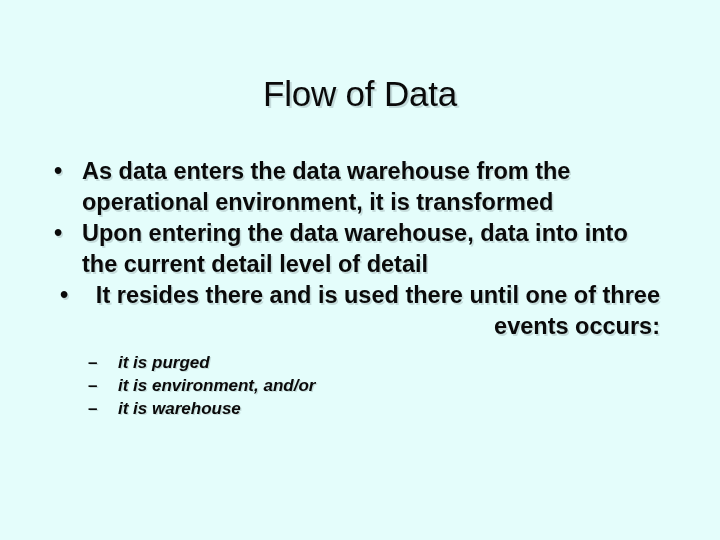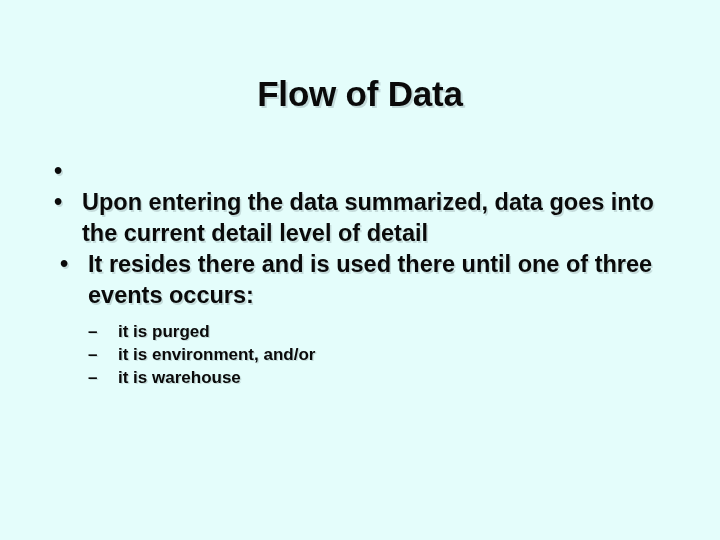--- a/index.html
+++ b/index.html
@@ -22,21 +22,21 @@
   }
 
   
   .slide-title {
     position: absolute;
     left: 0;
     right: 0;
     top: 74px;
     text-align: center;
     font-size: 35px;
-    font-weight: bold;
+    font-weight: normal;
     color: #0a0a0a;
     letter-spacing: -0.2px;
     text-shadow: 2px 2px 0 rgba(150, 170, 172, 0.42);
     white-space: nowrap;
   }
 
   
   .body-block {
     position: absolute;
     left: 0;
@@ -70,20 +70,21 @@
     text-align: left;
   }
 
   .bullet-text {
     flex: 1 1 auto;
     max-width: 576px;
   }
 
   .bullet-row.lvl1-b .bullet-text {
     max-width: 572px;
+    text-align: right;
   }
 
   
   .sub-block {
     margin-top: 9px;
     padding-left: 88px;
   }
 
   .sub-row {
     display: flex;
@@ -96,38 +97,40 @@
   }
 
   .sub-marker {
     flex: 0 0 auto;
     width: 30px;
     line-height: 23px;
   }
 
   .sub-text {
     flex: 1 1 auto;
+    font-style: italic;
   }
 </style>
 </head>
 <body>
 
 <div class="slide">
 
   <div class="slide-title">Flow of Data</div>
 
   <div class="body-block">
 
     <div class="bullet-row lvl1">
       <span class="bullet-marker">•</span>
+      <span class="bullet-text">As data enters the data warehouse from the operational environment, it is transformed</span>
     </div>
 
     <div class="bullet-row lvl1">
       <span class="bullet-marker">•</span>
-      <span class="bullet-text">Upon entering the data summarized, data goes into the current detail level of detail</span>
+      <span class="bullet-text">Upon entering the data warehouse, data into into the current detail level of detail</span>
     </div>
 
     <div class="bullet-row lvl1-b">
       <span class="bullet-marker">•</span>
       <span class="bullet-text">It resides there and is used there until one of three events occurs:</span>
     </div>
 
     <div class="sub-block">
 
       <div class="sub-row">

